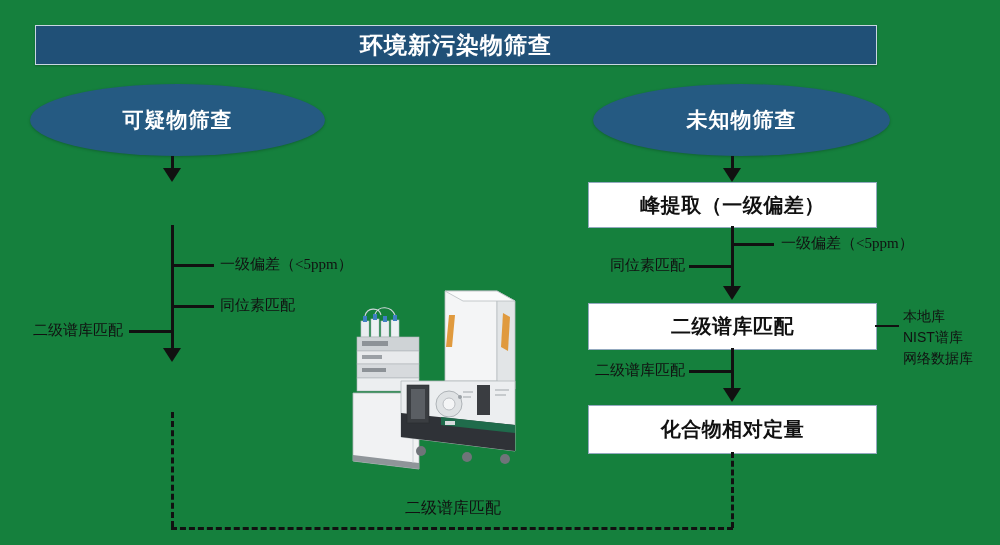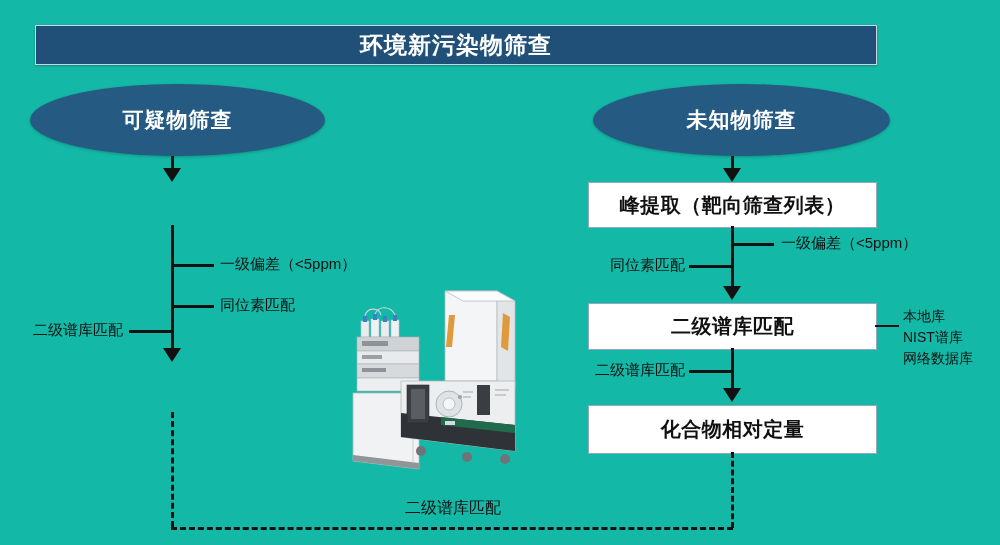--- a/index.html
+++ b/index.html
@@ -4,21 +4,21 @@
 <style>
   html, body {
     margin: 0;
     padding: 0;
     background: #ffffff;
   }
   #canvas {
     position: relative;
     width: 1000px;
     height: 545px;
-    background: #14b8a6;
+    background: #15803d;
     overflow: hidden;
     font-family: "Liberation Sans", "DejaVu Sans", sans-serif;
   }
 
   
   .title-bar {
     position: absolute;
     left: 35px;
     top: 25px;
     width: 840px;
@@ -105,21 +105,21 @@
     height: 0;
     border-top: 2px solid #111111;
   }
 
   
   .elabel {
     position: absolute;
     font-size: 15px;
     color: #111111;
     white-space: nowrap;
-    font-family: Liberation Sans, sans-serif;
+    font-family: Liberation Serif, serif;
   }
   .elabel.right-align { text-align: right; }
 
   .dblabel {
     position: absolute;
     font-size: 14px;
     color: #111111;
     line-height: 21px;
     white-space: nowrap;
   }
@@ -182,21 +182,21 @@
 
 
   <div class="ellipse" id="ellipse-unknown">
     <span class="etext">未知物筛查</span>
   </div>
 
   <div class="vline" style="left:731px; top:156px; height:14px;"></div>
   <div class="arrow-down" style="left:723px; top:168px;"></div>
 
   <div class="pbox" id="box-peak-extract">
-    <span class="btext">峰提取（靶向筛查列表）</span>
+    <span class="btext">峰提取（一级偏差）</span>
   </div>
 
   <div class="vline" style="left:731px; top:226px; height:62px;"></div>
   <div class="arrow-down" style="left:723px; top:286px;"></div>
 
   <div class="tick" style="left:731px; top:243px; width:43px;"></div>
   <div class="elabel" style="left:781px; top:234px;">一级偏差（&lt;5ppm）</div>
 
   <div class="tick" style="left:689px; top:265px; width:43px;"></div>
   <div class="elabel right-align" style="left:585px; top:256px; width:100px;">同位素匹配</div>

